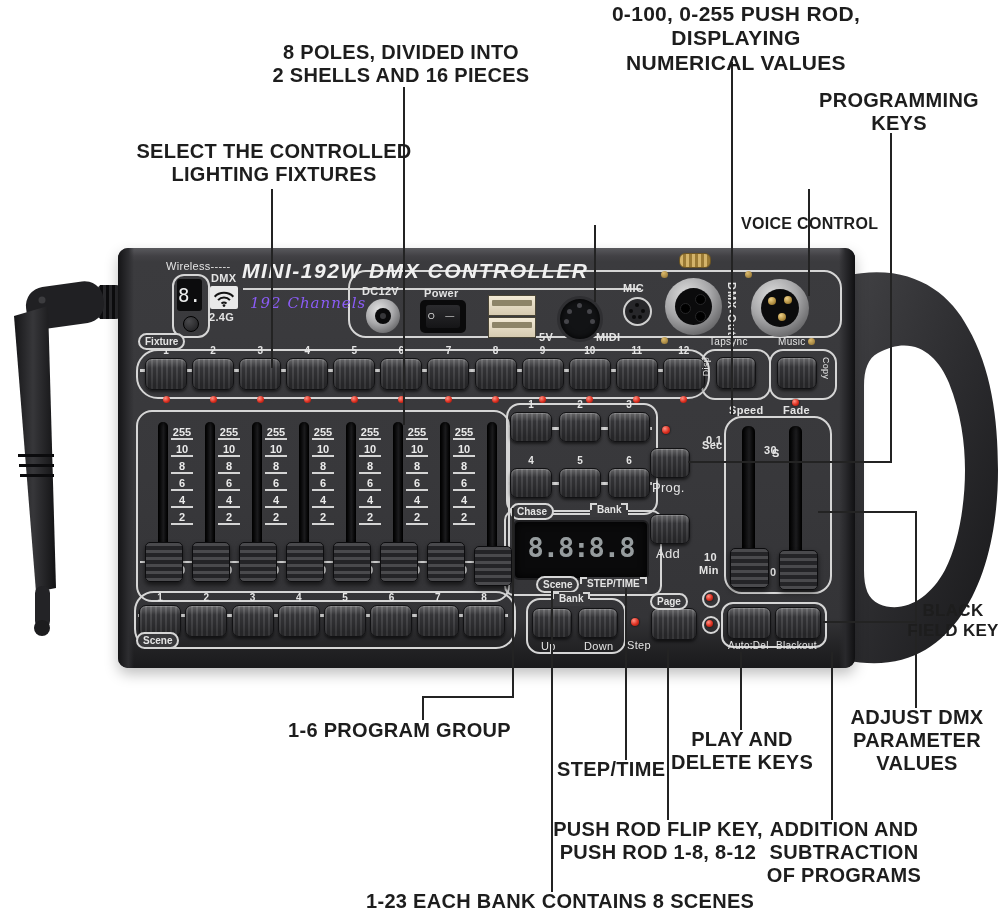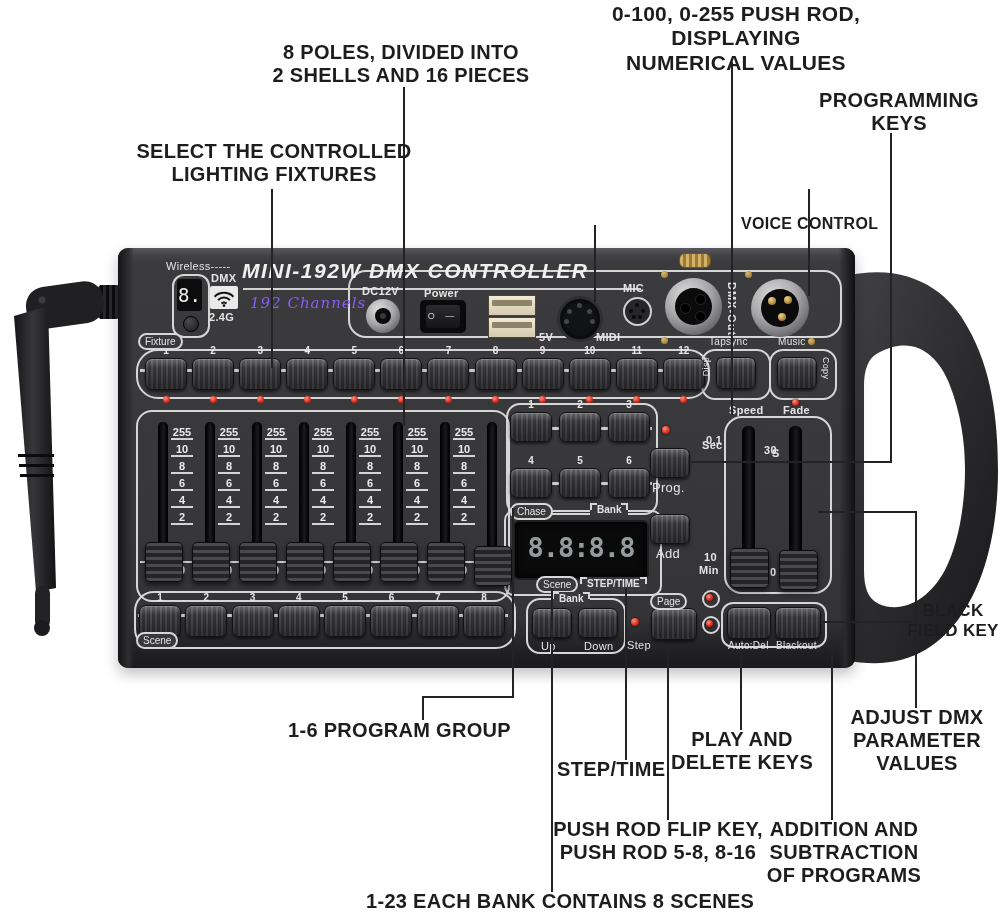--- a/index.html
+++ b/index.html
@@ -16,21 +16,21 @@
         background:linear-gradient(180deg,#59595d 0,#424145 8px,#3b3b3e 14px,#38383b 55%,#343437 88%,#232325 95%,#1a1a1c 100%);
         box-shadow:0 6px 14px rgba(0,0,0,.25);}
   .sideL{position:absolute;left:118px;top:248px;width:16px;height:420px;border-radius:10px 0 0 10px;z-index:3;
         background:linear-gradient(90deg,#141416,#2d2d30 65%,rgba(0,0,0,0));}
   .sideR{position:absolute;left:839px;top:248px;width:16px;height:420px;border-radius:0 10px 10px 0;z-index:3;
         background:linear-gradient(270deg,#101012,#29292c 60%,rgba(0,0,0,0));}
   .lbl{position:absolute;color:#e4e4e4;font-size:11px;z-index:6;letter-spacing:.3px;}
   .b{font-weight:bold;}
   .outline{position:absolute;border:2px solid #d6d6d6;border-radius:16px;z-index:3;}
   .pill{position:absolute;border:2px solid #d6d6d6;border-radius:10px;background:#39393c;color:#e4e4e4;
-        font-size:10px;padding:0 5px;line-height:13px;z-index:7;font-weight:normal;}
+        font-size:10px;padding:0 5px;line-height:13px;z-index:7;font-weight:bold;}
   .brk{position:absolute;color:#e4e4e4;font-size:10px;background:#39393c;padding:1px 7px;z-index:7;
        line-height:12px;font-weight:bold;}
   .brk::before{content:"";position:absolute;left:0;top:0;width:5px;height:5px;
        border-left:2px solid #d6d6d6;border-top:2px solid #d6d6d6;}
   .brk::after{content:"";position:absolute;right:0;top:0;width:5px;height:5px;
        border-right:2px solid #d6d6d6;border-top:2px solid #d6d6d6;}
   .wline{position:absolute;background:#d2d2d2;z-index:4;}
   .key{position:absolute;z-index:5;border-radius:7px;border:1px solid #121214;
        background:linear-gradient(180deg,rgba(255,255,255,.25),rgba(255,255,255,0) 30%,rgba(0,0,0,.28) 88%),
                   repeating-linear-gradient(90deg,#4b4b4e 0 2px,#343437 2px 5px);
@@ -94,21 +94,21 @@
   <div class="ann" style="left:906px;top:601px;width:94px;text-align:center;font-size:17px;">BLACK
 FIELD KEY</div>
   <div class="ann" style="left:288px;top:719px;font-size:20px;">1-6 PROGRAM GROUP</div>
   <div class="ann" style="left:557px;top:758px;font-size:20px;">STEP/TIME</div>
   <div class="ann" style="left:666px;top:728px;width:152px;text-align:center;font-size:20px;">PLAY AND
 DELETE KEYS</div>
   <div class="ann" style="left:843px;top:706px;width:148px;text-align:center;font-size:20px;">ADJUST DMX
 PARAMETER
 VALUES</div>
   <div class="ann" style="left:546px;top:818px;width:224px;text-align:center;font-size:20px;">PUSH ROD FLIP KEY,
-PUSH ROD 5-8, 8-16</div>
+PUSH ROD 1-8, 8-12</div>
   <div class="ann" style="left:760px;top:818px;width:168px;text-align:center;font-size:20px;">ADDITION AND
 SUBTRACTION
 OF PROGRAMS</div>
   <div class="ann" style="left:366px;top:890px;font-size:20px;">1-23 EACH BANK CONTAINS 8 SCENES</div>
 
   <div class="vline" style="left:731px;top:62px;height:353px;"></div>
   <div class="vline" style="left:403px;top:87px;height:338px;"></div>
   <div class="vline" style="left:271px;top:189px;height:179px;"></div>
   <div class="vline" style="left:594px;top:225px;height:77px;"></div>
   <div class="vline" style="left:808px;top:189px;height:107px;"></div>

